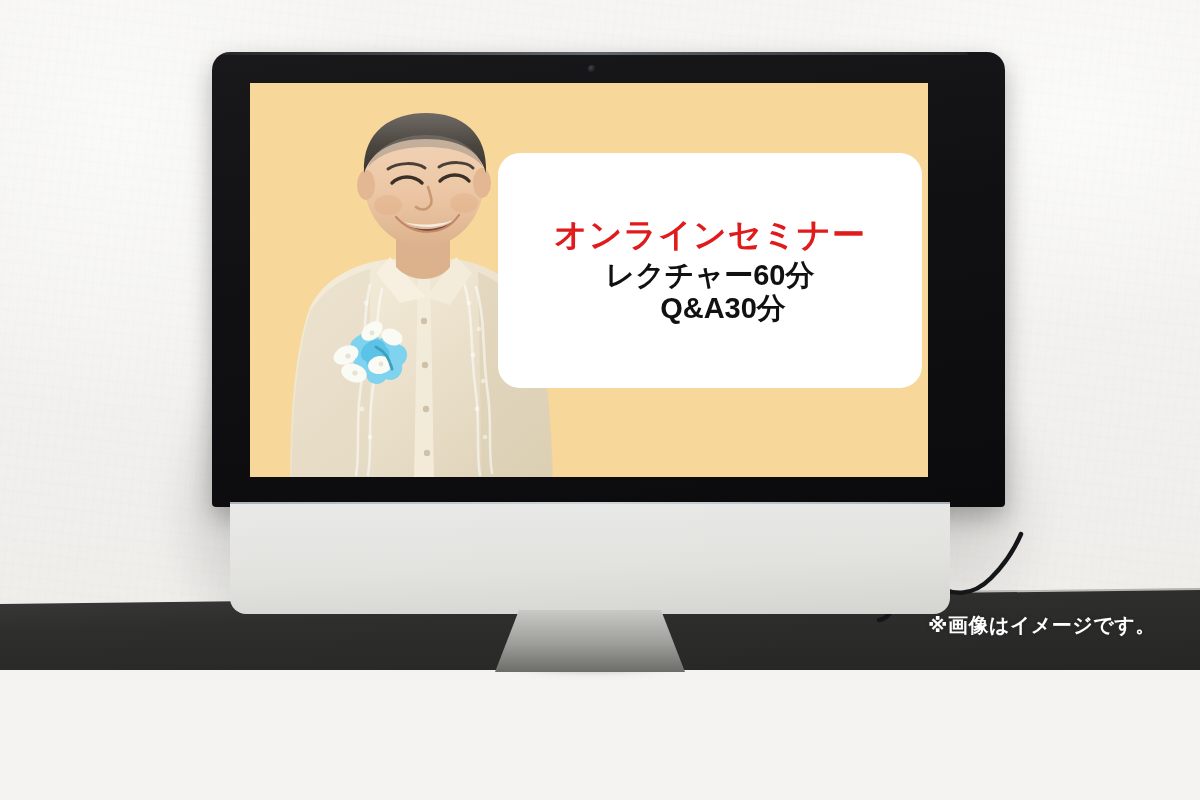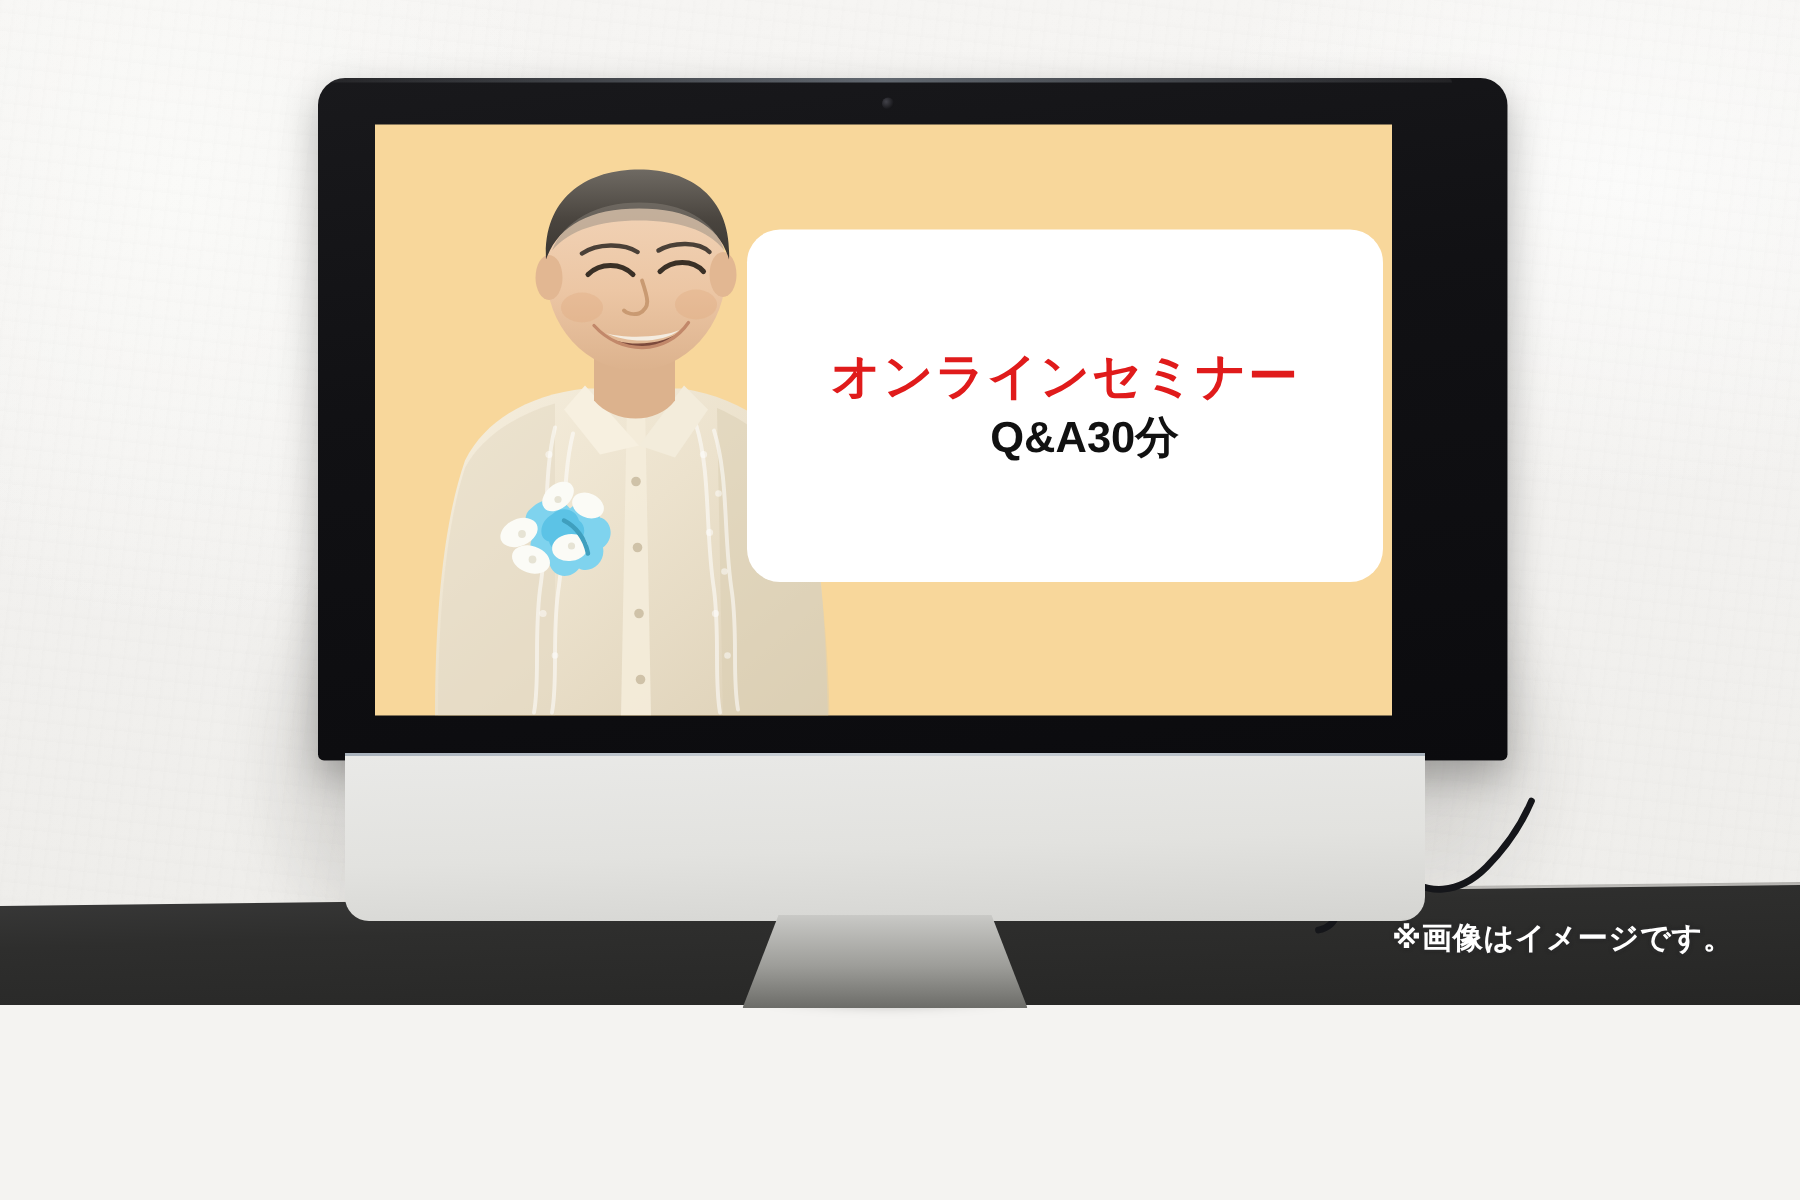--- a/index.html
+++ b/index.html
@@ -267,20 +267,21 @@
                 <circle cx="105" cy="266" r="2.6"></circle>
               <circle cx="122" cy="226" r="2.4"></circle>
                 <circle cx="131" cy="257" r="2.4"></circle>
             </g>
             <path d="M126 240 C 134 244, 140 252, 142 262" fill="none" stroke="#3f9fbe" stroke-width="3" stroke-linecap="round"></path>
           </g>
         </svg>
 
         <div class="card">
           <div class="card-title">オンラインセミナー</div>
+          <div class="card-line3">レクチャー60分</div>
           <div class="card-line4">Q&amp;A30分</div>
         </div>
 
       </div>
     </div>
 
     <div class="chin-top"></div>
     <div class="chin"></div>
     <div class="stand-sh"></div>
     <div class="stand"></div>

